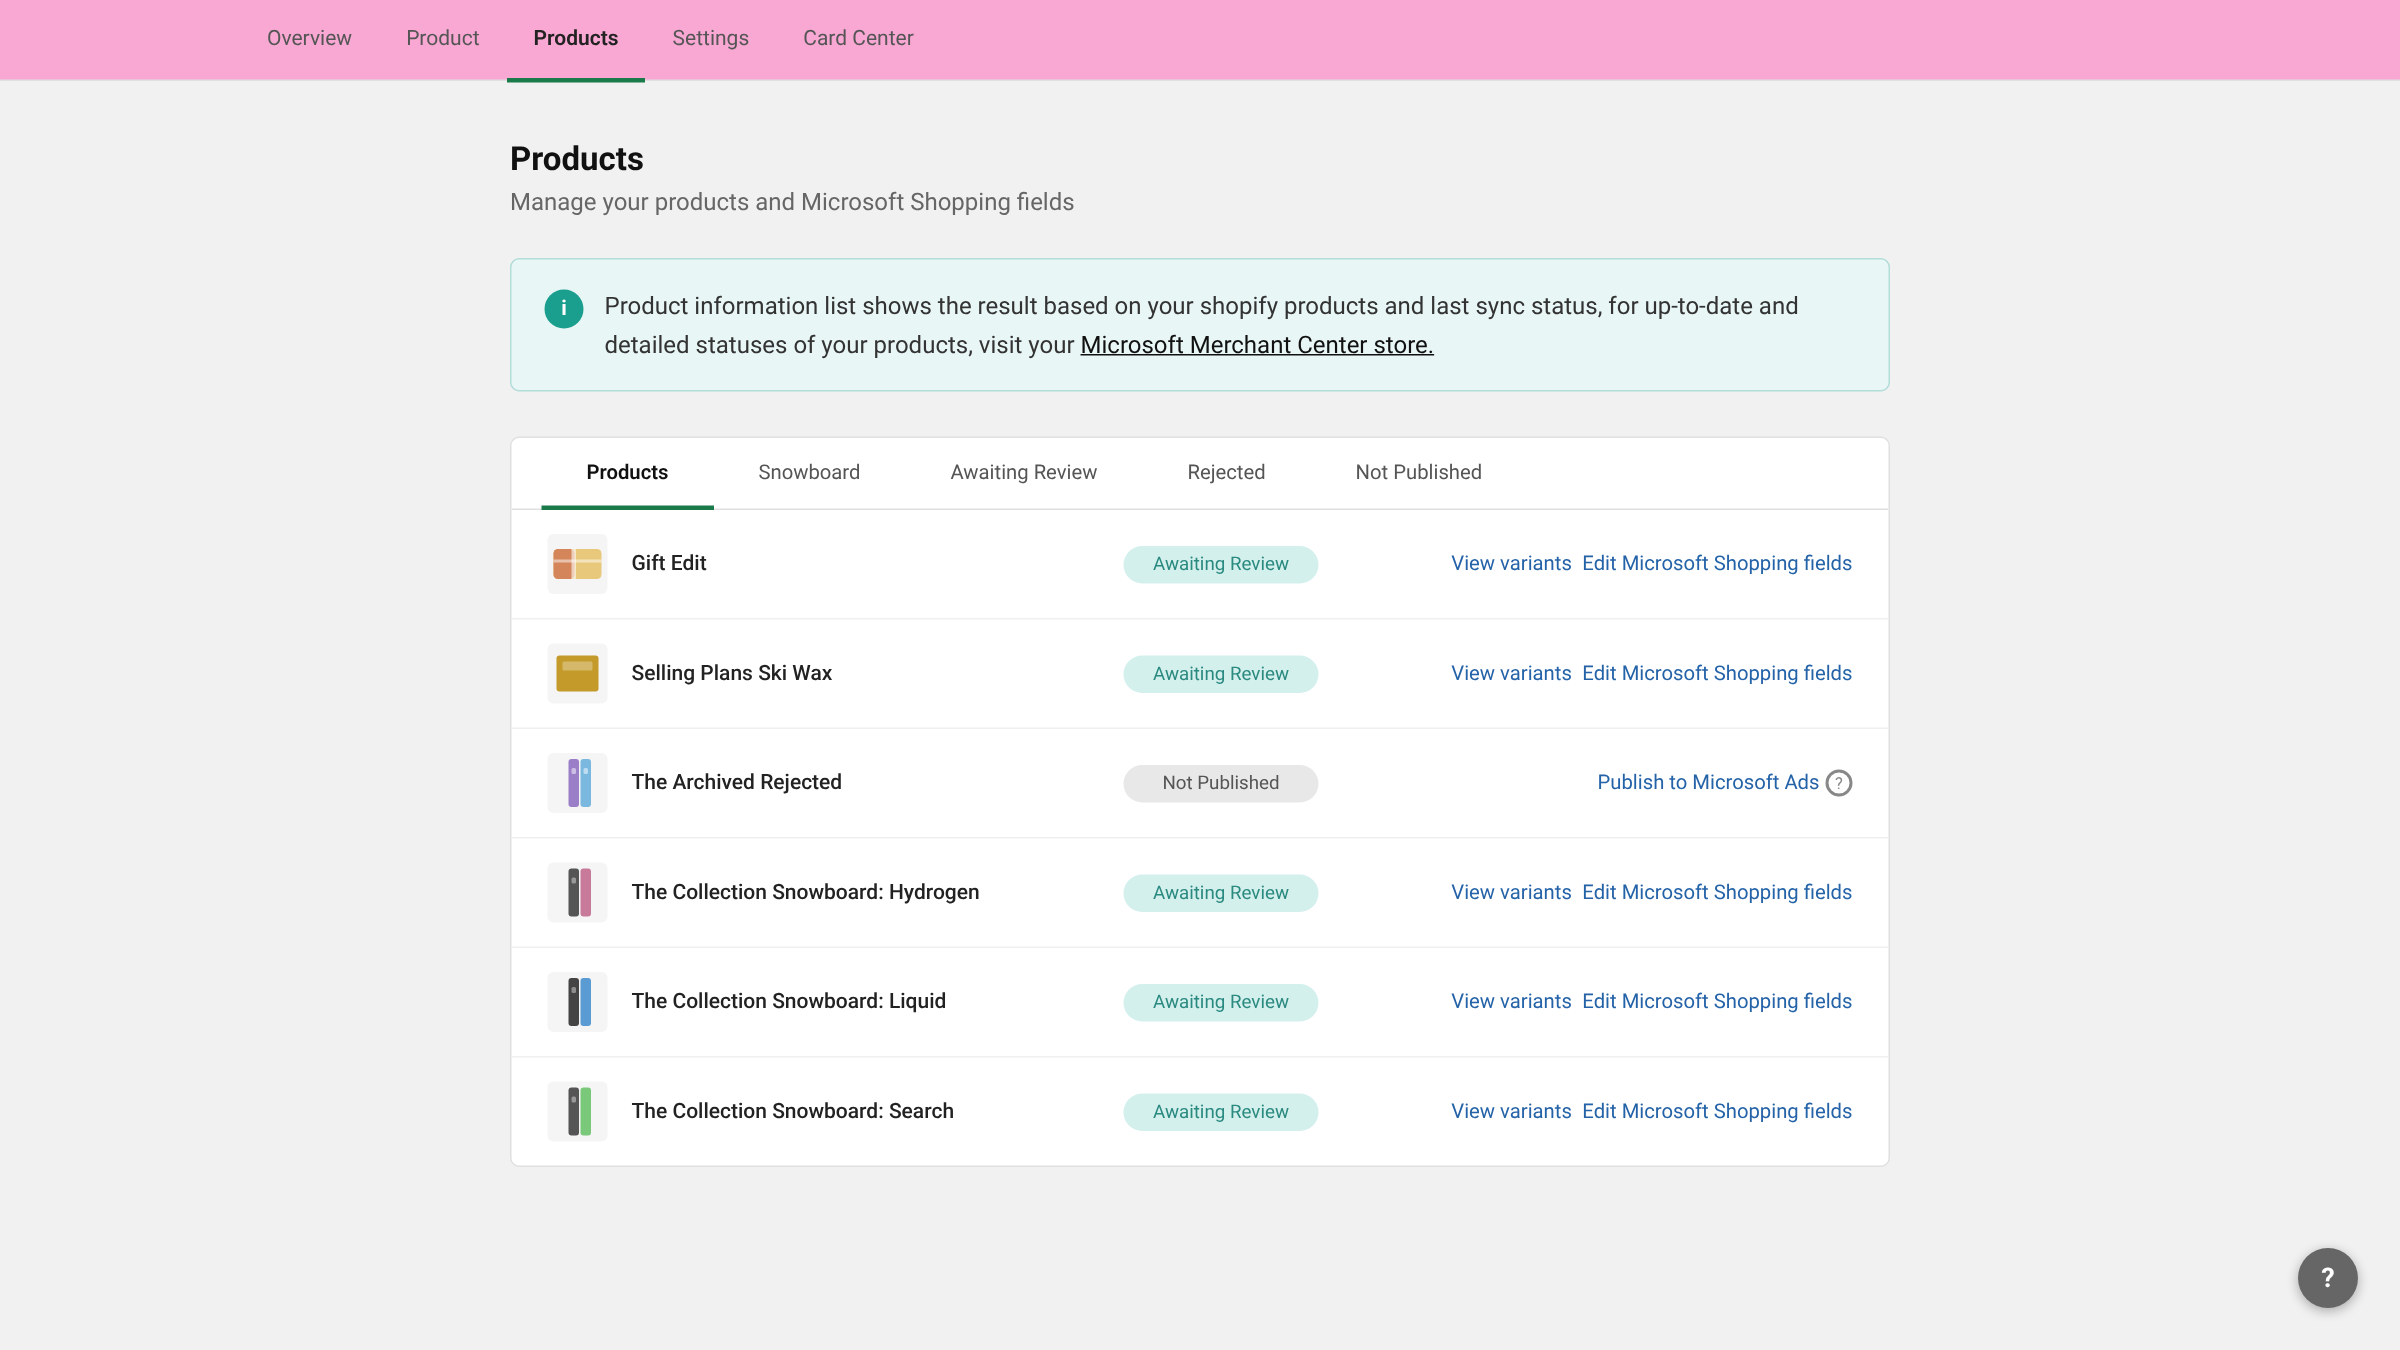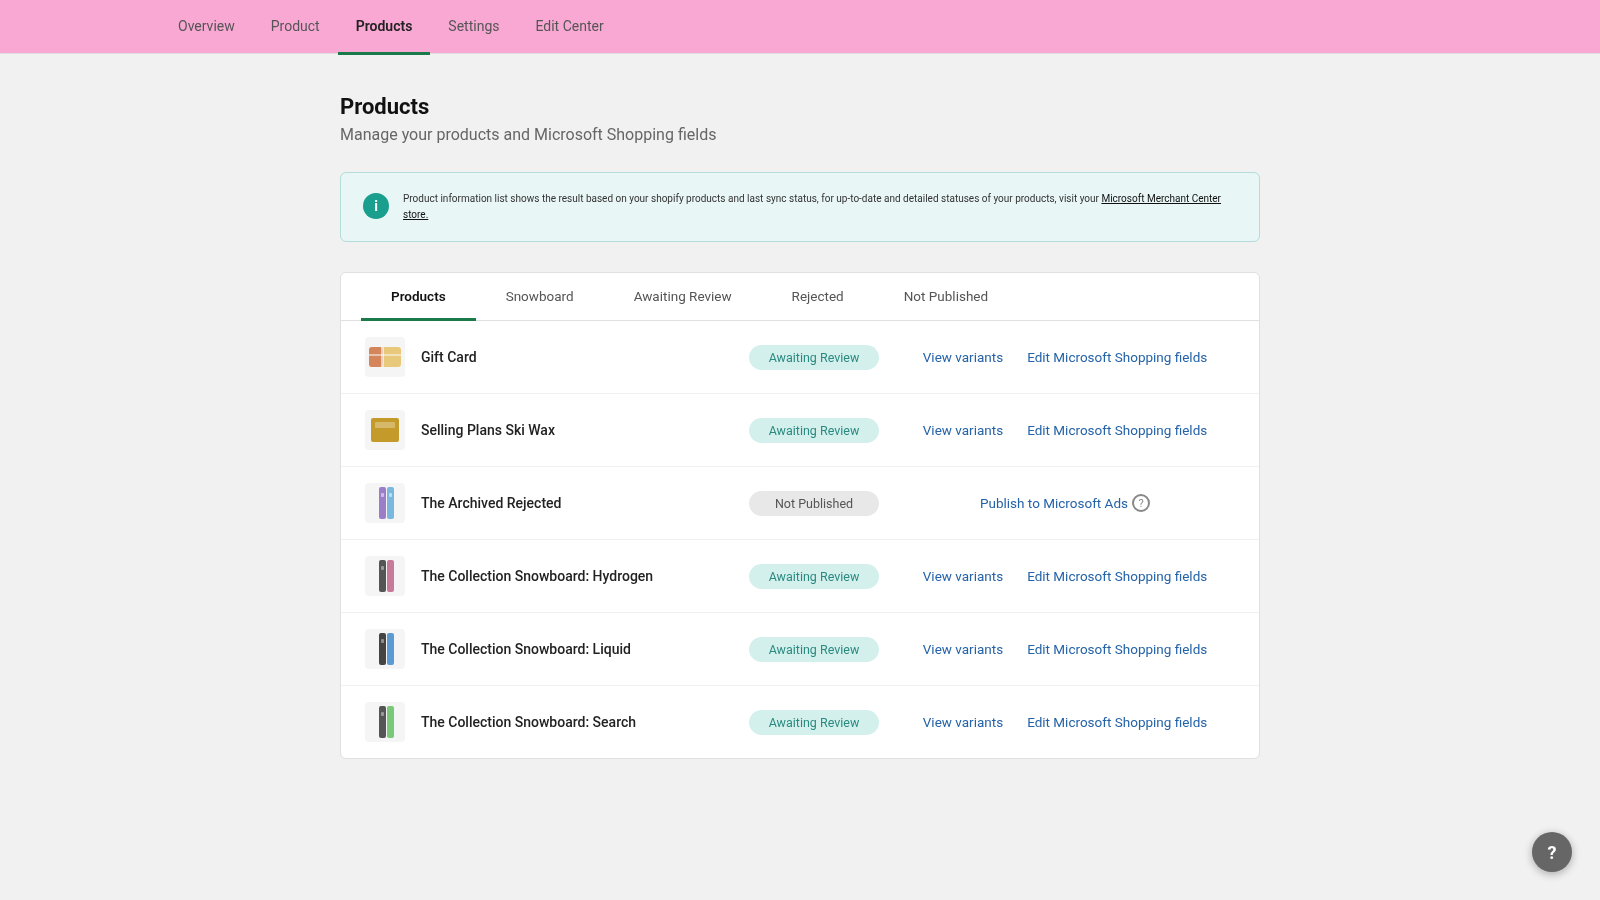--- a/index.html
+++ b/index.html
@@ -68,21 +68,21 @@
       color: white;
       display: flex;
       align-items: center;
       justify-content: center;
       font-weight: 700;
       font-size: 14px;
       flex-shrink: 0;
       margin-top: 2px;
     }
     .info-text {
-      font-size: 10px;
+      font-size: 16px;
       color: #333;
       line-height: 1.6;
     }
     .info-link {
       color: #111;
       text-decoration: underline;
       cursor: pointer;
     }
     .products-card {
       background: #fff;
@@ -159,23 +159,23 @@
     .badge-awaiting {
       background: #d4f0ed;
       color: #2a8a80;
     }
     .badge-not-published {
       background: #e8e8e8;
       color: #555;
     }
     .action-links {
       display: flex;
-      gap: 24px;
+      gap: 7px;
       min-width: 340px;
-      justify-content: center;
+      justify-content: flex-end;
     }
     .action-link {
       color: #2563a8;
       cursor: pointer;
       font-size: 13.5px;
       white-space: nowrap;
     }
     .publish-link {
       display: flex;
       align-items: center;
@@ -221,21 +221,21 @@
   <div class="nav-item">
     <span>Product</span>
   </div>
   <div class="nav-item active">
     <span>Products</span>
   </div>
   <div class="nav-item">
     <span>Settings</span>
   </div>
   <div class="nav-item">
-    <span>Edit Center</span>
+    <span>Card Center</span>
   </div>
 </nav>
 
 <main class="main-content">
   <h1 class="page-title">Products</h1>
   <p class="page-subtitle">Manage your products and Microsoft Shopping fields</p>
 
   <div class="info-box">
     <div class="info-icon">i</div>
     <div class="info-text">
@@ -268,21 +268,21 @@
     <div id="product-list">
         <div class="product-row">
       <div class="product-thumbnail">
             <svg width="36" height="36" viewBox="0 0 36 36">
               <rect x="2" y="8" width="32" height="20" rx="3" fill="#e8c87a"></rect>
               <rect x="2" y="8" width="14" height="20" rx="3" fill="#d4855a"></rect>
               <rect x="14" y="8" width="3" height="20" fill="#fff" opacity="0.6"></rect>
               <line x1="2" y1="16" x2="34" y2="16" stroke="#fff" stroke-width="2" opacity="0.5"></line>
             </svg>
           </div>
-      <div class="product-name">Gift Card</div>
+      <div class="product-name">Gift Edit</div>
       <span class="status-badge badge-awaiting">Awaiting Review</span>
       <div class="action-links">
         <span class="action-link">View variants</span>
         <span class="action-link">Edit Microsoft Shopping fields</span>
       </div>
     </div>
         <div class="product-row">
       <div class="product-thumbnail">
             <svg width="36" height="36" viewBox="0 0 36 36">
               <rect x="4" y="6" width="28" height="24" rx="2" fill="#c49a2a"></rect>

